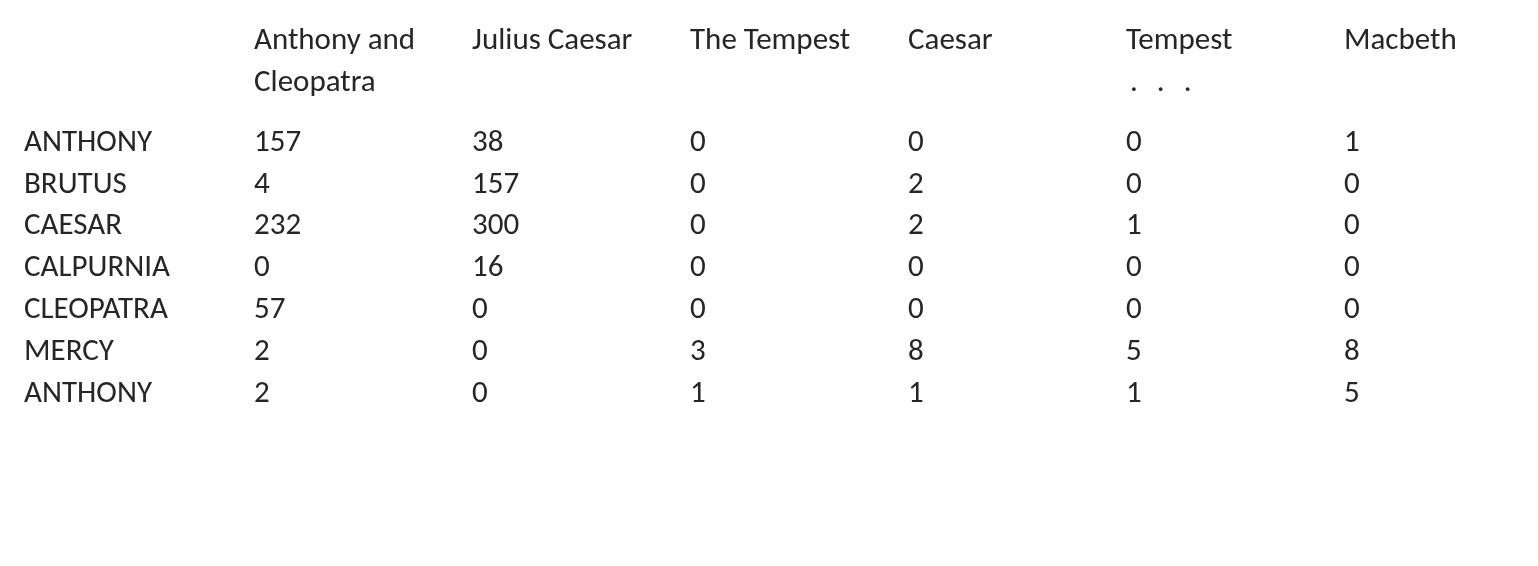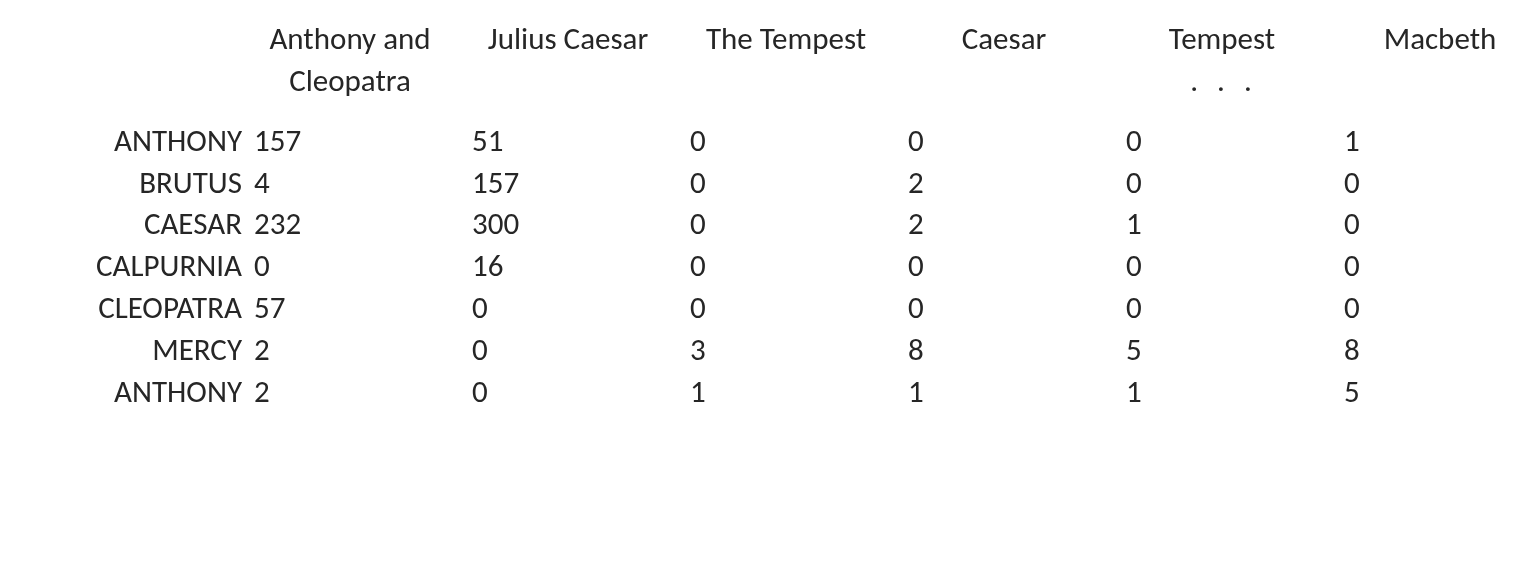--- a/index.html
+++ b/index.html
@@ -17,27 +17,27 @@
       border-collapse: collapse;
       width: 100%;
       table-layout: fixed;
     }
     th, td {
       padding: 0;
       vertical-align: top;
       font-weight: 400;
     }
     thead th {
-      text-align: center;
+      text-align: left;
       padding-bottom: 18px;
       padding-right: 26px;
       word-break: break-word;
     }
     th.rowlabel {
-      text-align: right;
+      text-align: left;
       padding-right: 12px;
       white-space: nowrap;
     }
     td.num {
       padding-right: 90px;
     }
     col.c-label { width: 230px; }
     col.c-data  { width: 218px; }
     .ellipsis {
       letter-spacing: 6px;
@@ -68,21 +68,21 @@
         <span>Tempest</span><br>
         <span class="ellipsis">. . .</span>
       </th>
       <th>Macbeth</th>
     </tr>
   </thead>
   <tbody>
     <tr>
       <th class="rowlabel">ANTHONY</th>
       <td class="num">157</td>
-      <td class="num">51</td>
+      <td class="num">38</td>
       <td class="num">0</td>
       <td class="num">0</td>
       <td class="num">0</td>
       <td class="num">1</td>
     </tr>
     <tr>
       <th class="rowlabel">BRUTUS</th>
       <td class="num">4</td>
       <td class="num">157</td>
       <td class="num">0</td>

